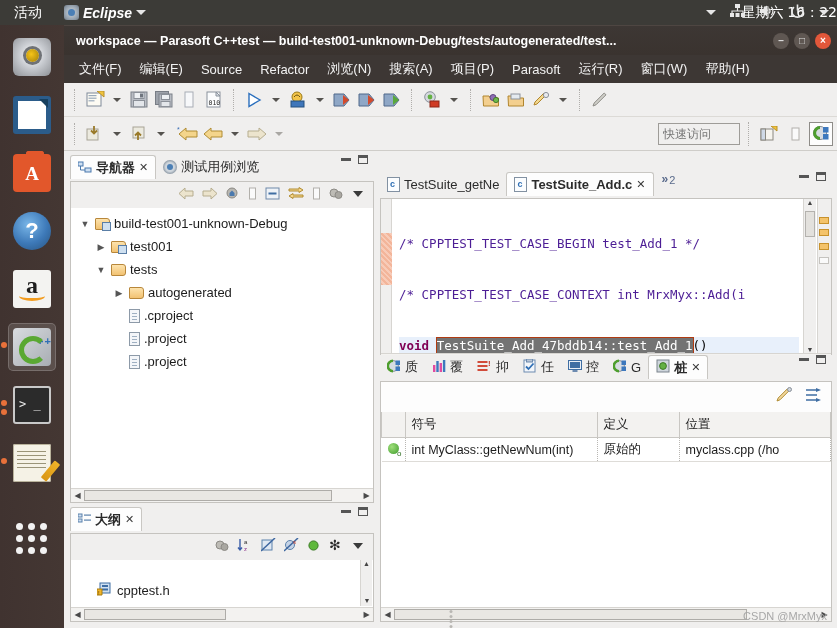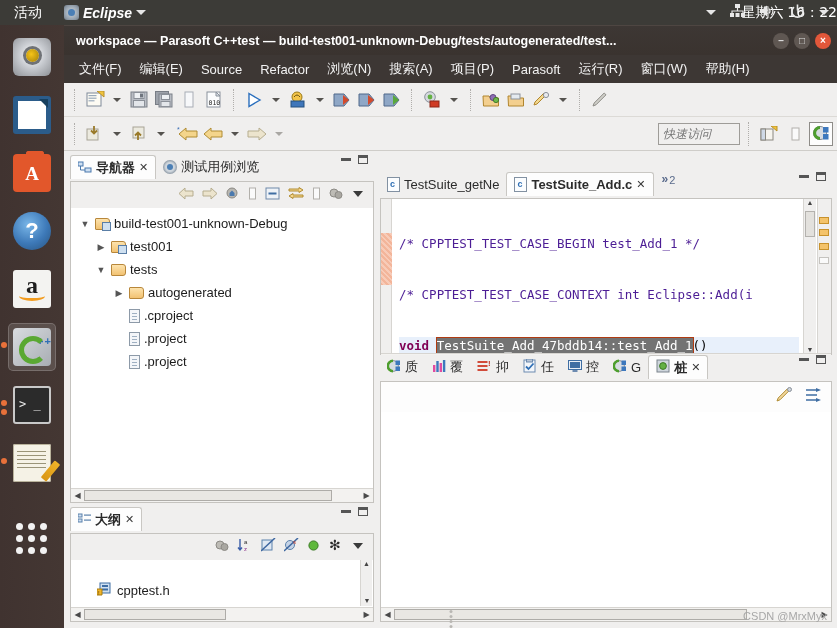--- a/index.html
+++ b/index.html
@@ -95,21 +95,21 @@
   .tgrp { display:flex; align-items:center; height:26px; padding:0 4px; gap:3px; }
   .tsep { width:2px; height:22px; border-left:1px dotted #b0aeab; margin:0 4px; }
   .tbtn { width:22px; height:22px; display:flex; align-items:center; justify-content:center; position:relative; }
   .tarrow { width:0;height:0;border-left:4px solid transparent;border-right:4px solid transparent;border-top:4px solid #55534f; margin:0 4px; }
 
   #quickaccess {
     margin-left:auto; display:flex; align-items:center; gap:0px; padding-right:4px;
   }
   #qa-input {
     width:82px; height:22px; border:1px solid #9e9c98; background:#f0efee; color:#9a9893;
-    font-size:12px; padding:0 4px; line-height:20px;font-style:italic;
+    font-size:12px; padding:0 4px; line-height:20px;
   }
   .persp-grp { display:flex; align-items:center; gap:2px; margin-left:8px; border-left:1px dotted #b0aeab; padding-left:8px;}
   .persp-btn { width:24px;height:24px;display:flex;align-items:center;justify-content:center;}
   .persp-btn.sel { border:1px solid #8e8c88; background:#fdfdfd; }
 
   
   #workbench { position:absolute; left:0; top:126px; width:773px; height:477px; background:#f0efee; }
 
   .vpanel { position:absolute; background:#f0efee; }
   .vtabs { display:flex; align-items:flex-start; height:26px; position:relative; }
@@ -690,21 +690,21 @@
             <div class="ov-mark" style="top:58px;background:#fafafa;border-color:#c5c3bf;"></div>
           </div>
           <div class="vscroll">
             <div style="height:10px;text-align:center;font-size:7px;color:#444;">▲</div>
             <div class="thumb" style="top:12px"></div>
             <div style="position:absolute;bottom:0;width:100%;text-align:center;font-size:7px;color:#444;">▼</div>
           </div>
 
           <div class="code" style="position:absolute; left:18px; top:2px; right:32px; overflow:hidden;">
             <div class="cmt">/* CPPTEST_TEST_CASE_BEGIN test_Add_1 */</div>
-            <div class="cmt">/* CPPTEST_TEST_CASE_CONTEXT int Eclipse::Add(i</div>
+            <div class="cmt">/* CPPTEST_TEST_CASE_CONTEXT int MrxMyx::Add(i</div>
             <div class="line-cur"><span class="kw">void </span><span class="hl-sel">TestSuite_Add_47bddb14::test_Add_1</span><span>()</span></div>
             
             
             
             
             
           </div>
 
           <div class="hscroll">
             <span class="sbtn">◀</span>
@@ -789,20 +789,40 @@
                   <path d="M2 14 l3 -1.2 9 -9 -1.8 -1.8 -9 9 z" fill="#f2d79b" stroke="#b08c32"></path>
                   <circle cx="14.5" cy="2.5" r="2" fill="#cfd6dd" stroke="#8a9099"></circle>
                 </svg></span>
             <span><svg width="18" height="16" viewBox="0 0 18 16">
                   <path d="M1 3 H12 M1 8 H12 M1 13 H12" stroke="#3f6ea3" stroke-width="1.6"></path>
                   <polygon points="11,1 16,3 11,5" fill="#3f6ea3"></polygon>
                   <polygon points="11,11 16,13 11,15" fill="#3f6ea3"></polygon>
                 </svg></span>
           </div>
 
+          <div style="position:absolute;left:0;right:0;top:30px;bottom:15px;overflow:hidden;background:#fff;">
+            <table class="stub">
+              <thead>
+                <tr>
+                  <th style="width:22px"></th>
+                  <th style="width:192px">符号</th>
+                  <th style="width:82px">定义</th>
+                  <th>位置</th>
+                </tr>
+              </thead>
+              <tbody>
+                <tr>
+                  <td style="text-align:center"><span class="dotgreen"></span></td>
+                  <td>int MyClass::getNewNum(int)</td>
+                  <td>原始的</td>
+                  <td>myclass.cpp (/ho</td>
+                </tr>
+              </tbody>
+            </table>
+          </div>
 
           <div class="hscroll">
             <span class="sbtn">◀</span>
             <span class="thumb" style="flex:0 0 353px"></span>
             <span style="flex:1"></span>
             <span class="sbtn">▶</span>
           </div>
         </div>
       </div>
 

